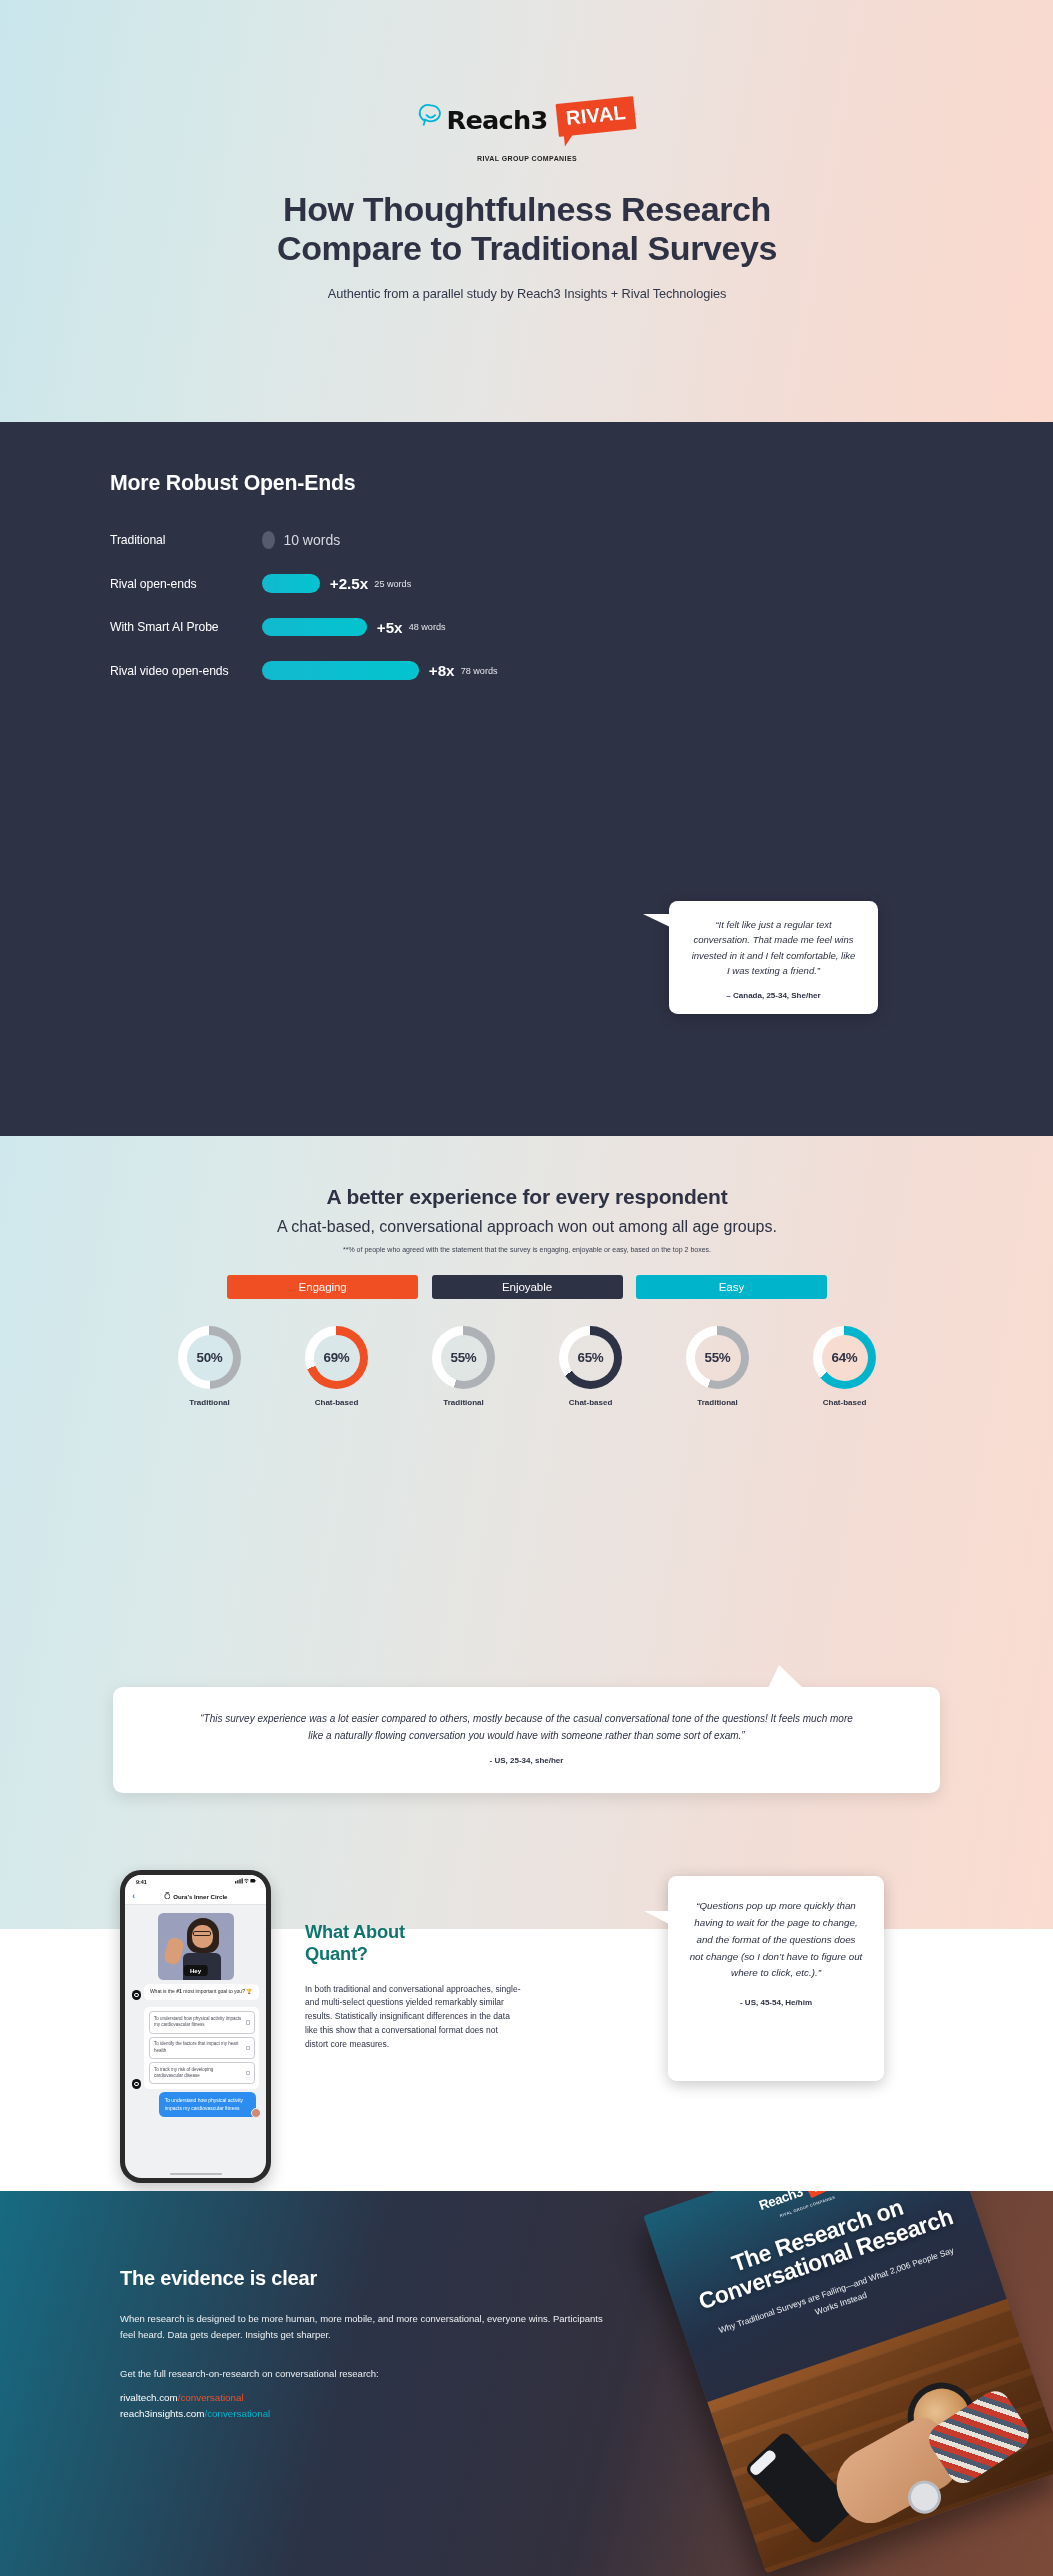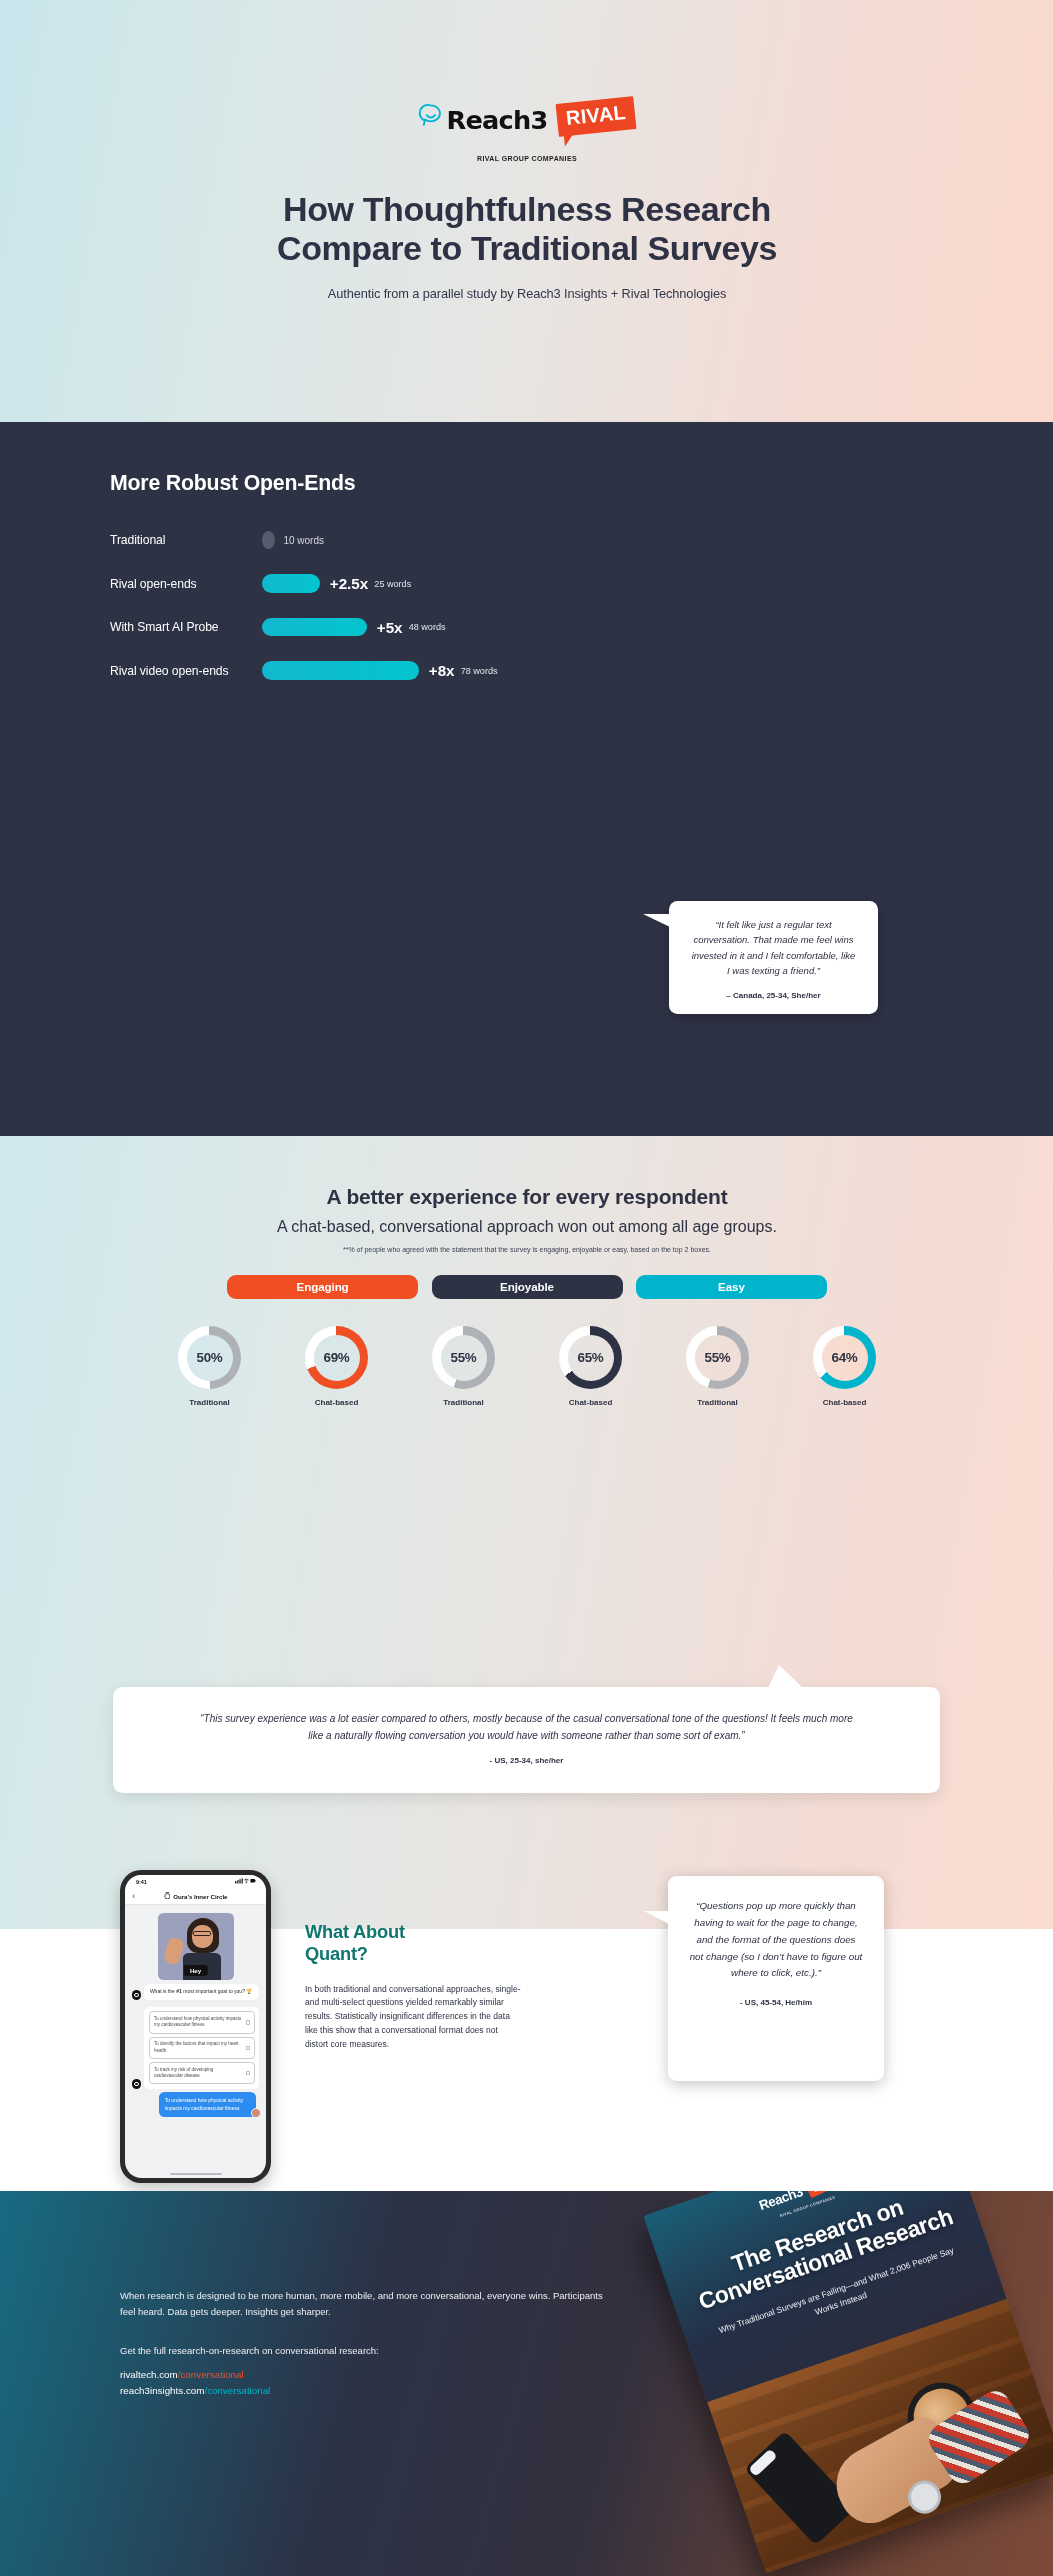--- a/index.html
+++ b/index.html
@@ -28,21 +28,21 @@
   .dark{position:relative;background:#2e3245;padding:0;min-height:714px}
   .openends{padding:49px 0 0 0}
   .oe-title{margin-left:110px;color:#fff;font-size:21.3px;font-weight:bold;letter-spacing:-0.2px}
   .oe-rows{margin-left:110px;margin-top:30.5px}
   .oe-row{display:flex;align-items:center;height:27px;margin-bottom:16.5px}
   .oe-label{width:152px;color:#fff;font-size:12.2px;letter-spacing:-0.1px}
   .oe-bar{height:18.3px;border-radius:9.8px;background:linear-gradient(90deg,#12b9ce,#03c4cf)}
   .oe-dot{width:13.4px;height:18.3px;border-radius:50%;background:#565b6e}
   .oe-mult{color:#fff;font-size:15.2px;font-weight:bold;margin-left:9.8px;white-space:nowrap}
   .oe-words{color:#e3e5ea;font-size:9.1px;margin-left:6.1px;white-space:nowrap}
-  .oe-words.small{font-size:10px;margin-left:8px;color:#d7d9e0}
+  .oe-words.small{font-size:14px;margin-left:8px;color:#d7d9e0}
 
   
   .bub{position:absolute;background:#fff;border-radius:8.5px;box-shadow:0 3.7px 14.6px rgba(0,0,0,.22)}
   .bub .q{font-style:italic;color:#2e3244;text-align:center}
   .bub .attr{font-weight:bold;color:#2e3244;text-align:center}
   .tail{position:absolute;width:0;height:0}
 
   #bub1{left:669px;top:479px;width:209px;height:113px;padding:16px 21px 0}
   #bub1 .q{font-size:9.5px;line-height:1.62}
   #bub1 .attr{font-size:8px;margin-top:12.2px}
@@ -82,22 +82,22 @@
   .w-sub{font-family:"Liberation Serif",serif;font-size:6.4px;letter-spacing:0.2px;margin-top:1.8px}
 
   
   .light{position:relative;height:793px;
     background:linear-gradient(100deg,#cfe8ed 0%,#dde9e8 25%,#e8e5e2 50%,#f2ddd6 75%,#fbdcd0 100%)}
   .exp{padding-top:49px;text-align:center}
   .exp h2{font-size:21px;font-weight:bold;color:#2e3244;letter-spacing:-0.2px}
   .exp .s1{font-size:16px;color:#2e3244;margin-top:9px}
   .exp .s2{font-size:7px;color:#3a3e50;margin-top:9.8px}
   .tabs{display:flex;justify-content:center;gap:13.4px;margin-top:22px}
-  .tab{width:191px;height:24.4px;border-radius:9px;display:flex;align-items:center;justify-content:center;
-    color:#fff;font-weight:bold;font-size:11.6px;letter-spacing:-0.1px}
+  .tab{width:191px;height:24.4px;border-radius:3px;display:flex;align-items:center;justify-content:center;
+    color:#fff;font-weight:normal;font-size:11.6px;letter-spacing:-0.1px}
   .tab.engaging{background:#f04e23}
   .tab.enjoyable{background:#2e3245}
   .tab.easy{background:#00b4cc}
   .donuts{display:flex;justify-content:center;gap:0;margin-top:27px}
   .dcell{width:127px;display:flex;flex-direction:column;align-items:center}
   .donut{width:63px;height:63px;border-radius:50%;display:flex;align-items:center;justify-content:center;position:relative}
   .donut .hole{width:46px;height:46px;border-radius:50%;background:transparent;display:flex;align-items:center;
     justify-content:center;position:relative;z-index:2}
   .donut .pct{font-weight:bold;font-size:13.4px;color:#2e3244;letter-spacing:-0.3px}
   .dlabel{font-weight:bold;font-size:8px;color:#2e3244;margin-top:9.1px}
@@ -511,20 +511,21 @@
             <span class="ln"></span>
           </span>
         </span>
         <span class="hand"></span>
         <span class="sleeve"></span>
         <span class="watch"></span>
       </div>
     </div>
 
     <div class="f-inner">
+      <h2>The evidence is clear</h2>
       <div class="p1">When research is designed to be more human, more mobile, and more conversational, everyone wins. Participants feel heard. Data gets deeper. Insights get sharper.</div>
       <div class="p2">Get the full research-on-research on conversational research:</div>
       <div class="links">
         <div>
           <span class="u">rivaltech.com</span><span class="o">/conversational</span>
         </div>
         <div>
           <span class="u">reach3insights.com</span><span class="c">/conversational</span>
         </div>
       </div>

